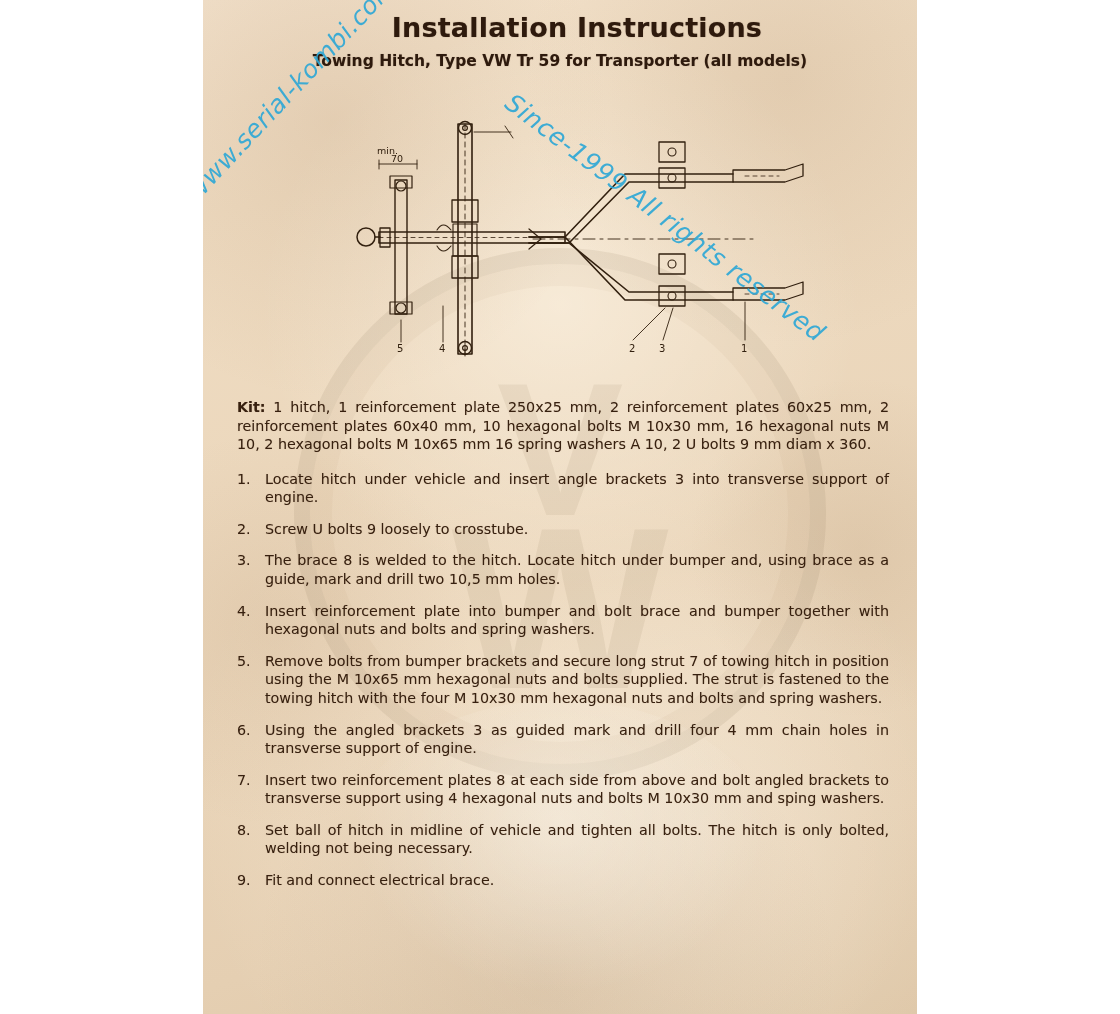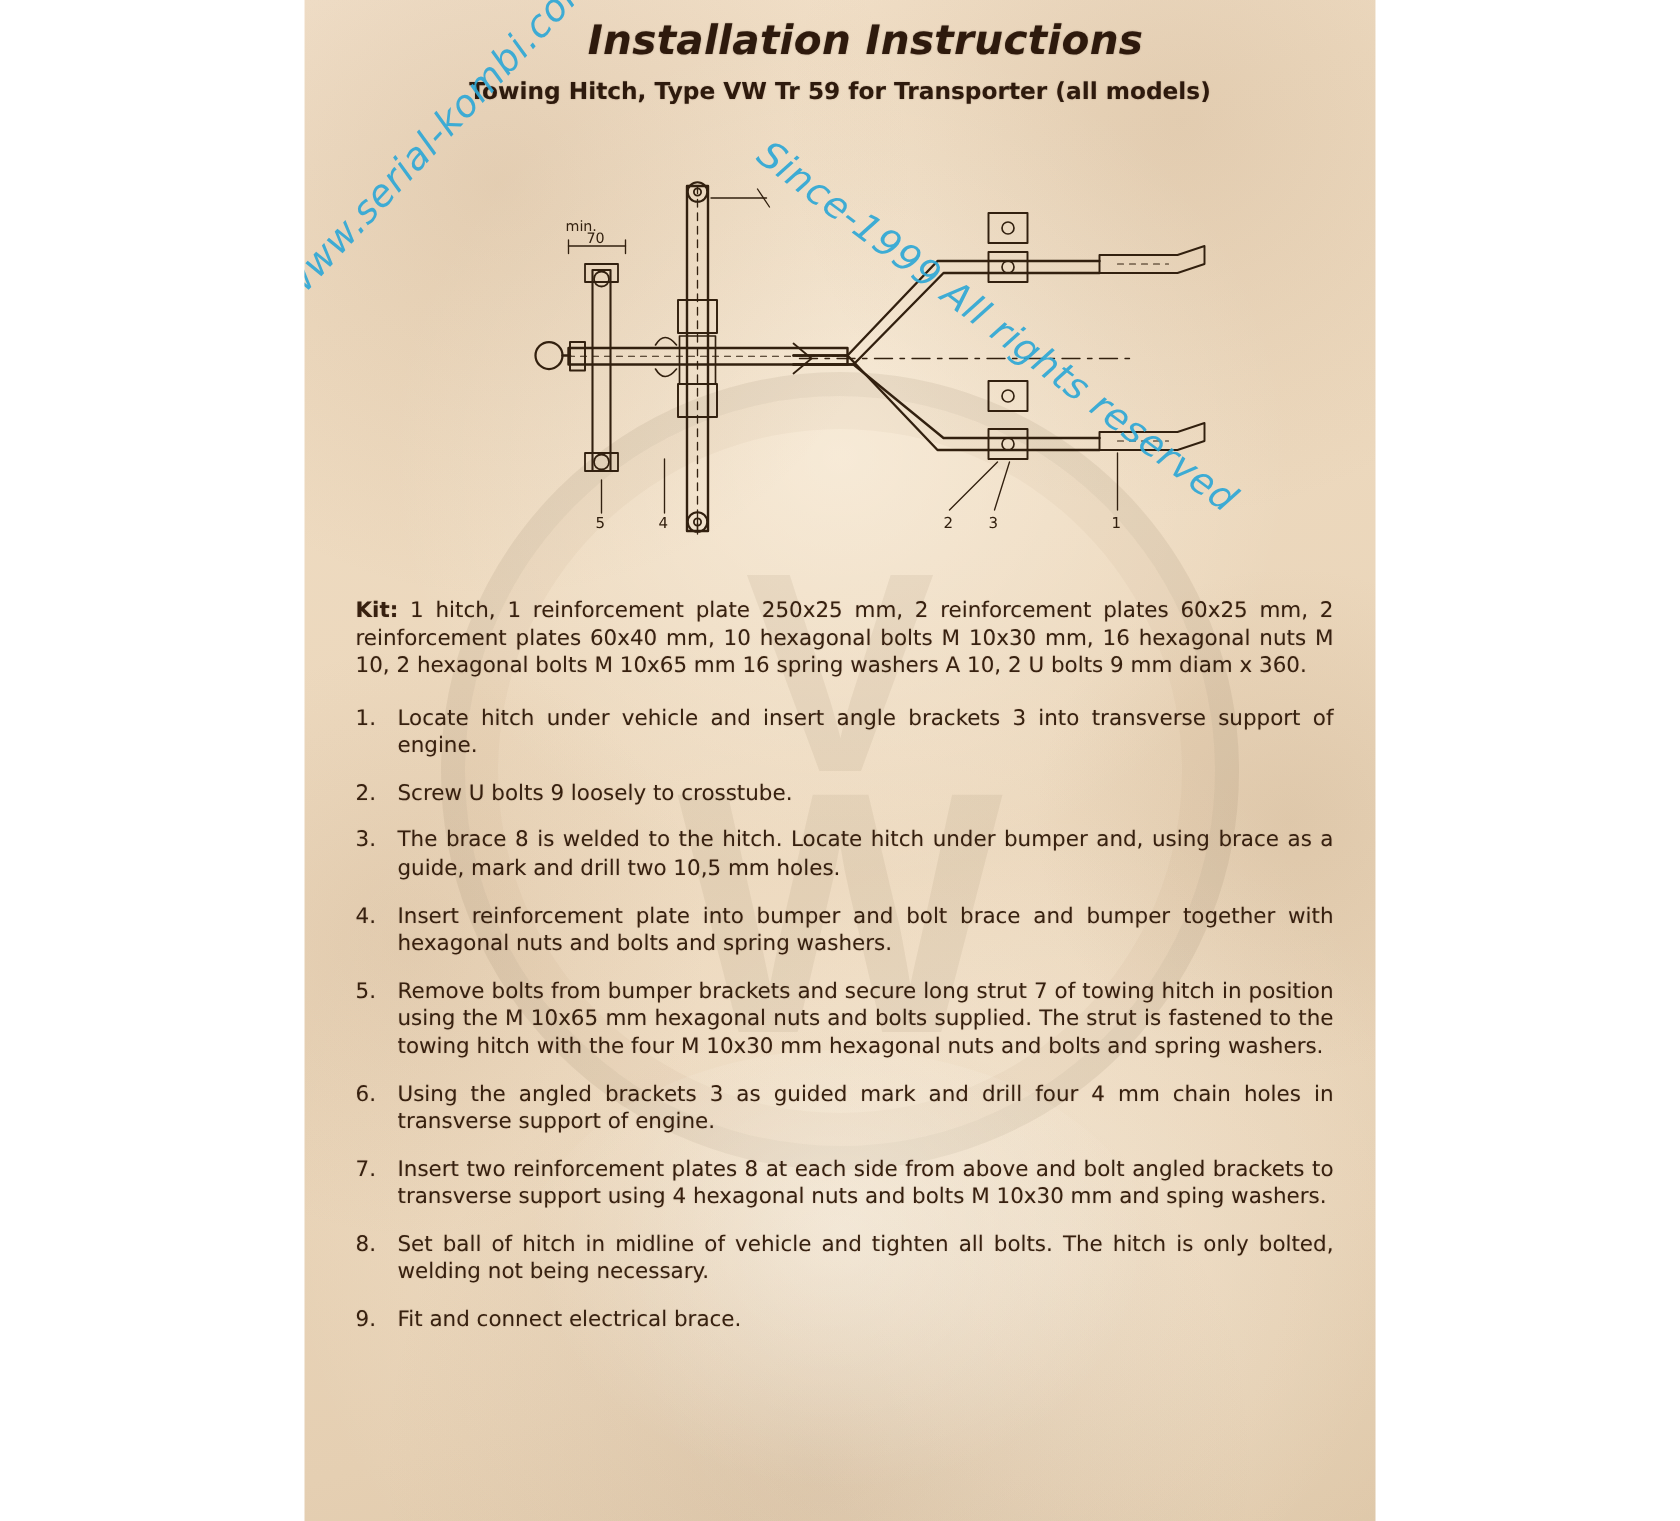--- a/index.html
+++ b/index.html
@@ -94,21 +94,20 @@
   #header {
     position: absolute;
     left: 0;
     top: 12px;
     width: 714px;
     text-align: center;
   }
   #doc-title {
     font-family: "DejaVu Sans", sans-serif;
     font-weight: bold;
-    font-style: italic;
     font-size: 27px;
     letter-spacing: 0.2px;
     color: #2e1a0d;
     text-shadow: 0 0 1px rgba(60,35,18,0.45);
     padding-left: 34px;
   }
   #doc-subtitle {
     margin-top: 9px;
     font-family: "DejaVu Sans", sans-serif;
     font-weight: bold;

